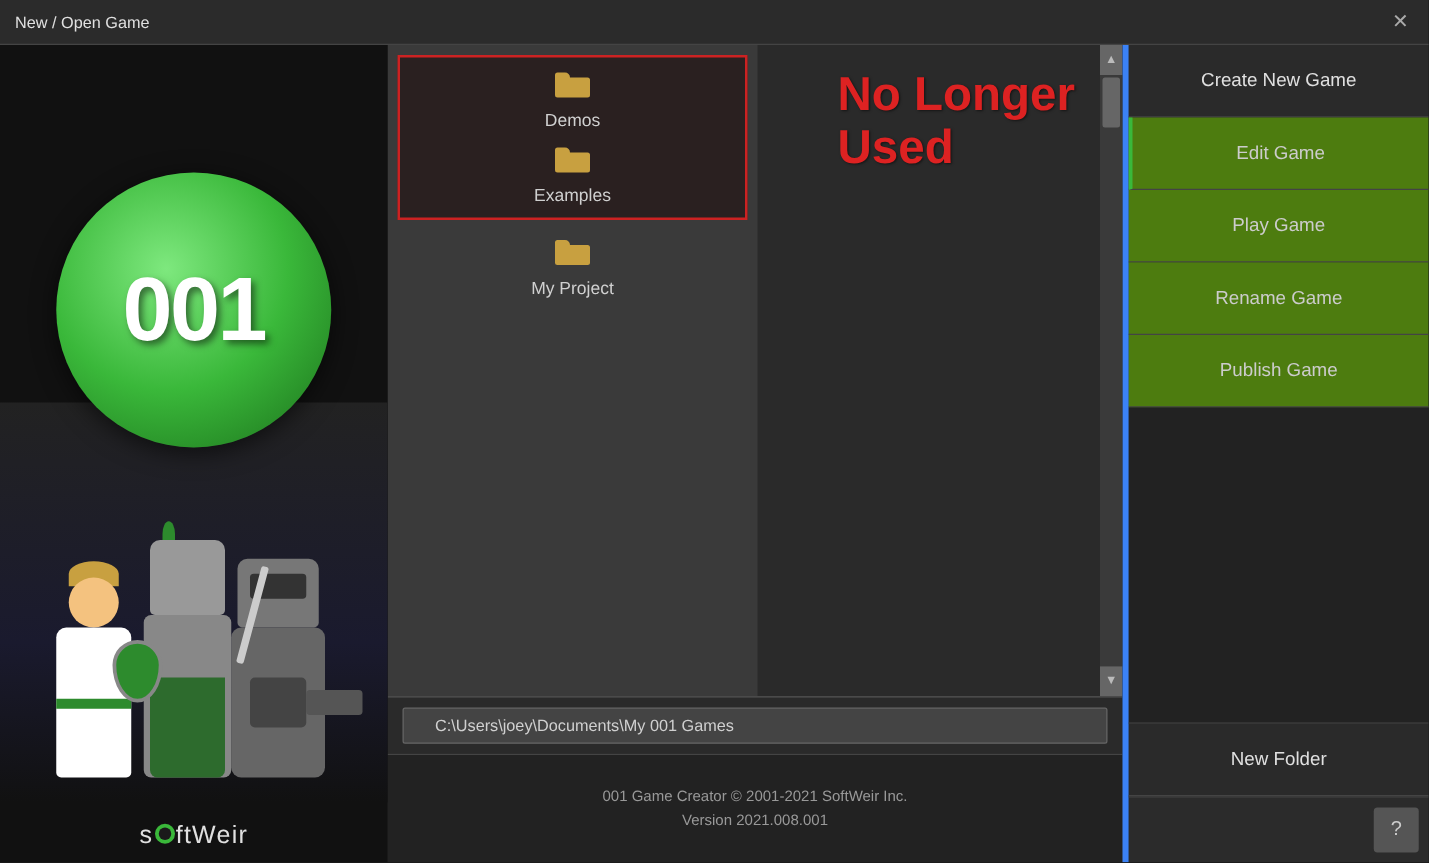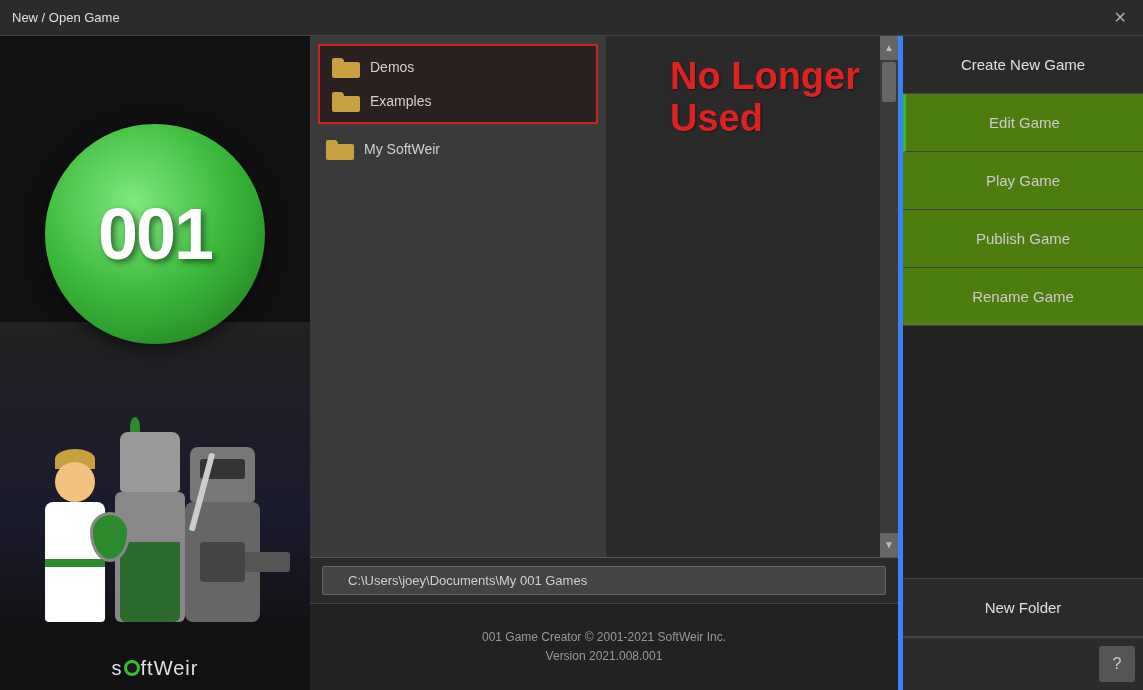--- a/index.html
+++ b/index.html
@@ -70,21 +70,21 @@
     
     .green-circle {
       width: 220px;
       height: 220px;
       background: radial-gradient(circle at 40% 35%, #7ee87e, #3ab83a 50%, #1a6e1a);
       border-radius: 50%;
       display: flex;
       align-items: center;
       justify-content: center;
       position: absolute;
-      top: 28px;
+      top: 42px;
       left: 50%;
       transform: translateX(-50%);
       box-shadow: 0 4px 20px rgba(0,0,0,0.6);
       z-index: 1;
     }
     .logo-text-001 {
       font-size: 72px;
       font-weight: 900;
       color: white;
       text-shadow: 3px 3px 6px rgba(0,0,0,0.5);
@@ -336,20 +336,21 @@
       padding: 8px;
     }
 
     .file-item {
       display: flex;
       align-items: center;
       padding: 6px 8px;
       cursor: pointer;
       border-radius: 2px;
       gap: 10px;
+      flex-direction: column;
     }
 
     .folder-icon {
       width: 28px;
       height: 22px;
       position: relative;
       flex-shrink: 0;
     }
     .folder-icon::before {
       content: '';
@@ -587,21 +588,21 @@
               <span class="file-label">Demos</span>
             </div>
             <div class="file-item">
               <div class="folder-icon"></div>
               <span class="file-label">Examples</span>
             </div>
           </div>
 
           <div class="file-item">
             <div class="folder-icon"></div>
-            <span class="file-label">My SoftWeir</span>
+            <span class="file-label">My Project</span>
           </div>
         </div>
 
         <div class="no-longer-used">
           <div>No Longer</div>
           <div>Used</div>
         </div>
 
         <div class="scrollbar-panel">
           <div class="scroll-btn">
@@ -631,23 +632,23 @@
 
   <div class="right-panel">
     <div class="action-buttons">
 
       <button class="action-btn primary">Create New Game</button>
 
       <button class="action-btn accent-border">Edit Game</button>
 
       <button class="action-btn">Play Game</button>
 
+      <button class="action-btn">Rename Game</button>
+
       <button class="action-btn">Publish Game</button>
-
-      <button class="action-btn">Rename Game</button>
 
 
       <div class="action-btn spacer"></div>
 
       <button class="action-btn primary">New Folder</button>
     </div>
 
     <div class="bottom-row">
       <button class="help-btn">?</button>
     </div>

